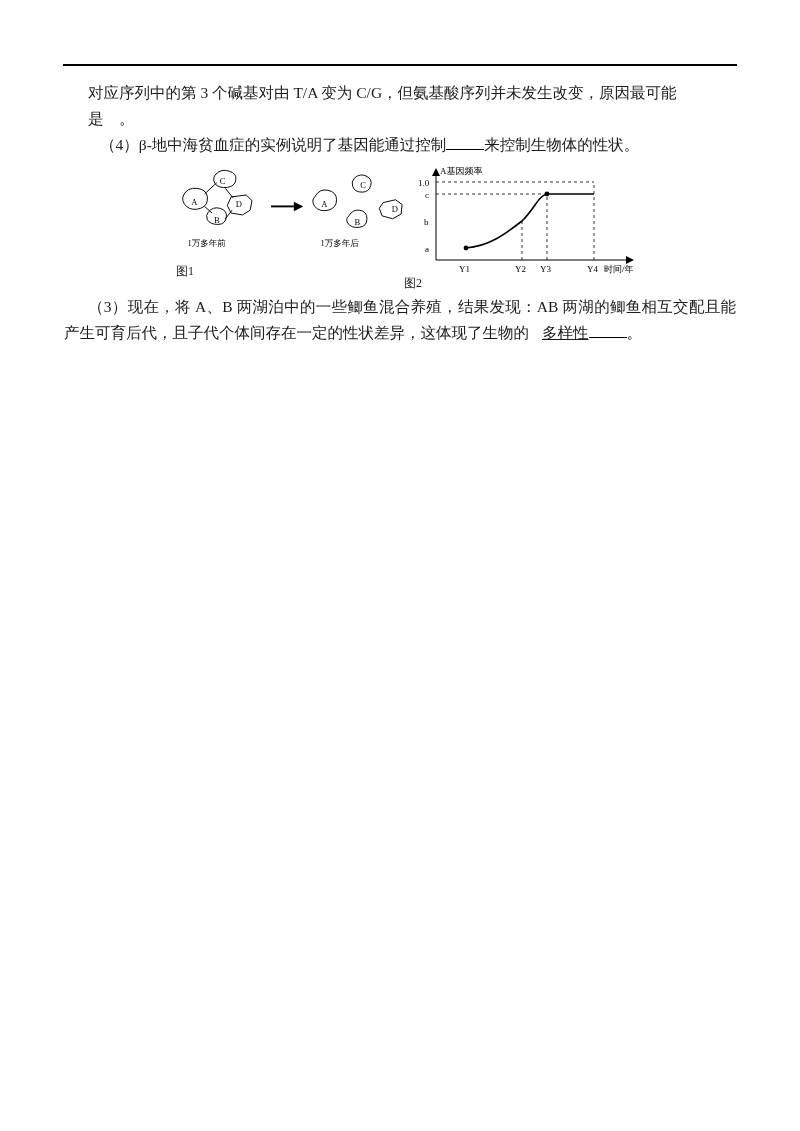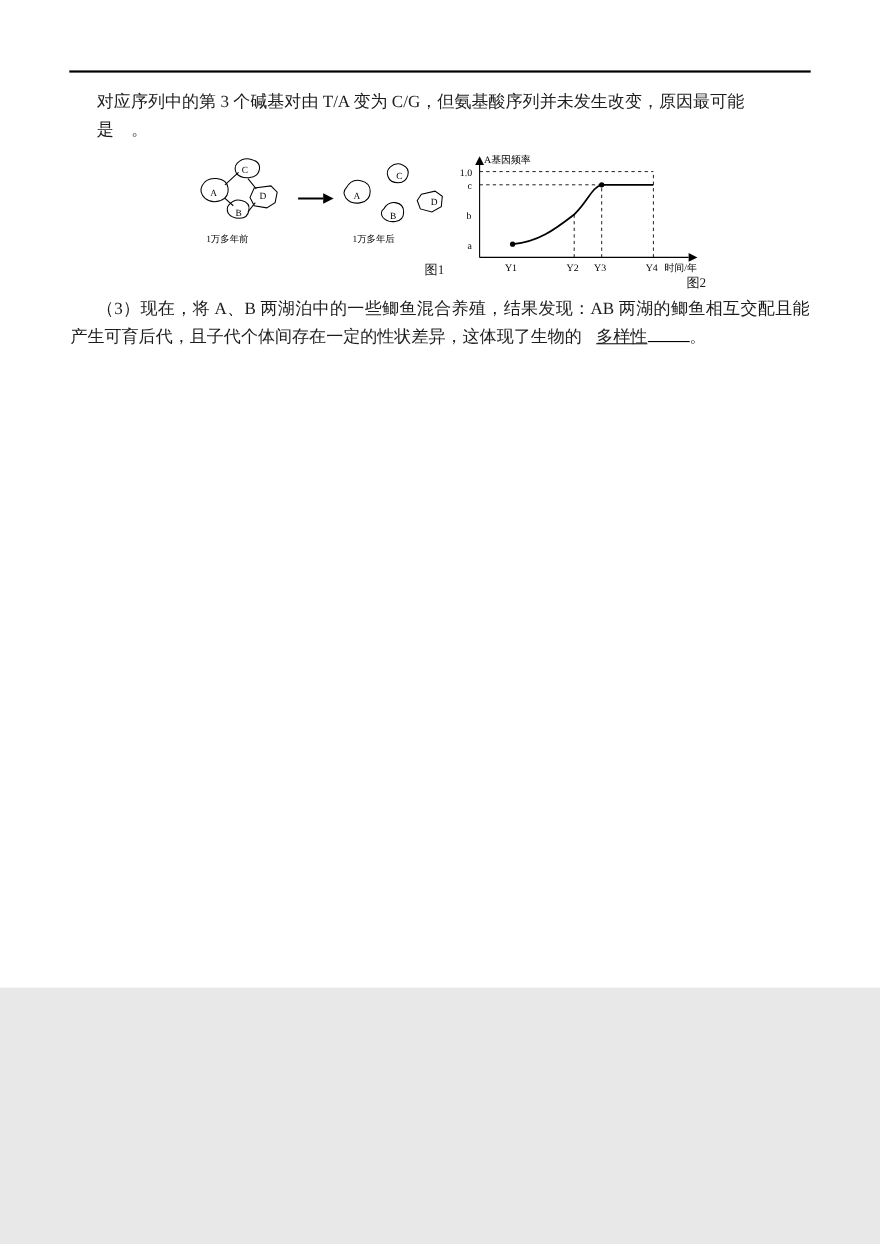--- a/index.html
+++ b/index.html
@@ -1,48 +1,51 @@
 <!DOCTYPE html>
 <html><head>
 <meta charset="utf-8">
 <style>
   html,body { margin:0; padding:0; background:#e8e8e8; }
   .page {
-    width:800px; height:898px; margin:0 auto; background:#ffffff;
+    width:800px; height:1131px; margin:0 auto; background:#ffffff;
     position:relative; font-family:"Liberation Serif","DejaVu Serif",serif;
     color:#1c1c1c; font-size:15.5px; overflow:hidden;
   }
   .top-rule { position:absolute; top:64px; left:63px; width:674px; border-top:2px solid #000; }
   .content { position:absolute; top:80px; left:64px; width:672px; }
   p { margin:0; line-height:26px; text-align:justify; }
   .indent-hang2 { padding-left:24px; }          
   .indent-hang3 { padding-left:36px; }          
   .q21-intro { padding-left:24px; text-indent:-24px; }
   .sub { text-indent:24px; }
   .blank { display:inline-block; border-bottom:1px solid #000; height:14px; vertical-align:baseline; }
   .w-lg { width:112px; } .w-md { width:66px; } .w-sm { width:56px; } .w-xs { width:38px; }
   .gap { display:inline-block; width:13px; }
   .strike { text-decoration: line-through; }
   .uline { text-decoration: underline; }
   .figure-row { display:flex; align-items:flex-start; margin:6px 0 4px 112px; }
-  .fig-block { display:flex; flex-direction:column; align-items:flex-end; }
+  .fig-block { display:flex; flex-direction:column; align-items:flex-start; }
   .fig-caption { font-size:12px; line-height:14px; text-align:center; margin-top:0px; }
   svg text { font-family:"Liberation Serif","DejaVu Serif",serif; }
 </style>
 </head>
 <body>
 
 <div class="page">
   <div class="top-rule"></div>
 
   <div class="content">
 
     <p class="indent-hang2"><span>对应序列中的第 3 个碱基对由 T/A 变为 C/G，但氨基酸序列并未发生改变，原因最可能</span></p>
     <p class="indent-hang2"><span>是　。</span></p>
 
+    <p class="indent-hang3">
+      <span>（4）β-地中海贫血症的实例说明了基因能通过控制</span><span class="blank w-xs"></span><span>来控制生物体的性状。</span>
+    </p>
 
 
     <div class="figure-row">
 
       <div class="fig-block">
         <svg width="228" height="100" viewBox="0 0 240 100">
 
           <path d="M42,8 q6,-6 14,-3 q8,2 7,9 q-1,7 -9,8 q-9,1 -13,-4 q-3,-6 1,-10 z" fill="#fff" stroke="#000" stroke-width="1"></path>
           <path d="M8,30 q4,-8 14,-7 q10,1 11,9 q1,9 -7,12 q-9,3 -15,-2 q-6,-6 -3,-12 z" fill="#fff" stroke="#000" stroke-width="1"></path>
           <path d="M34,48 q5,-6 12,-4 q8,2 7,9 q-1,8 -9,8 q-8,0 -11,-5 q-2,-5 1,-8 z" fill="#fff" stroke="#000" stroke-width="1"></path>

